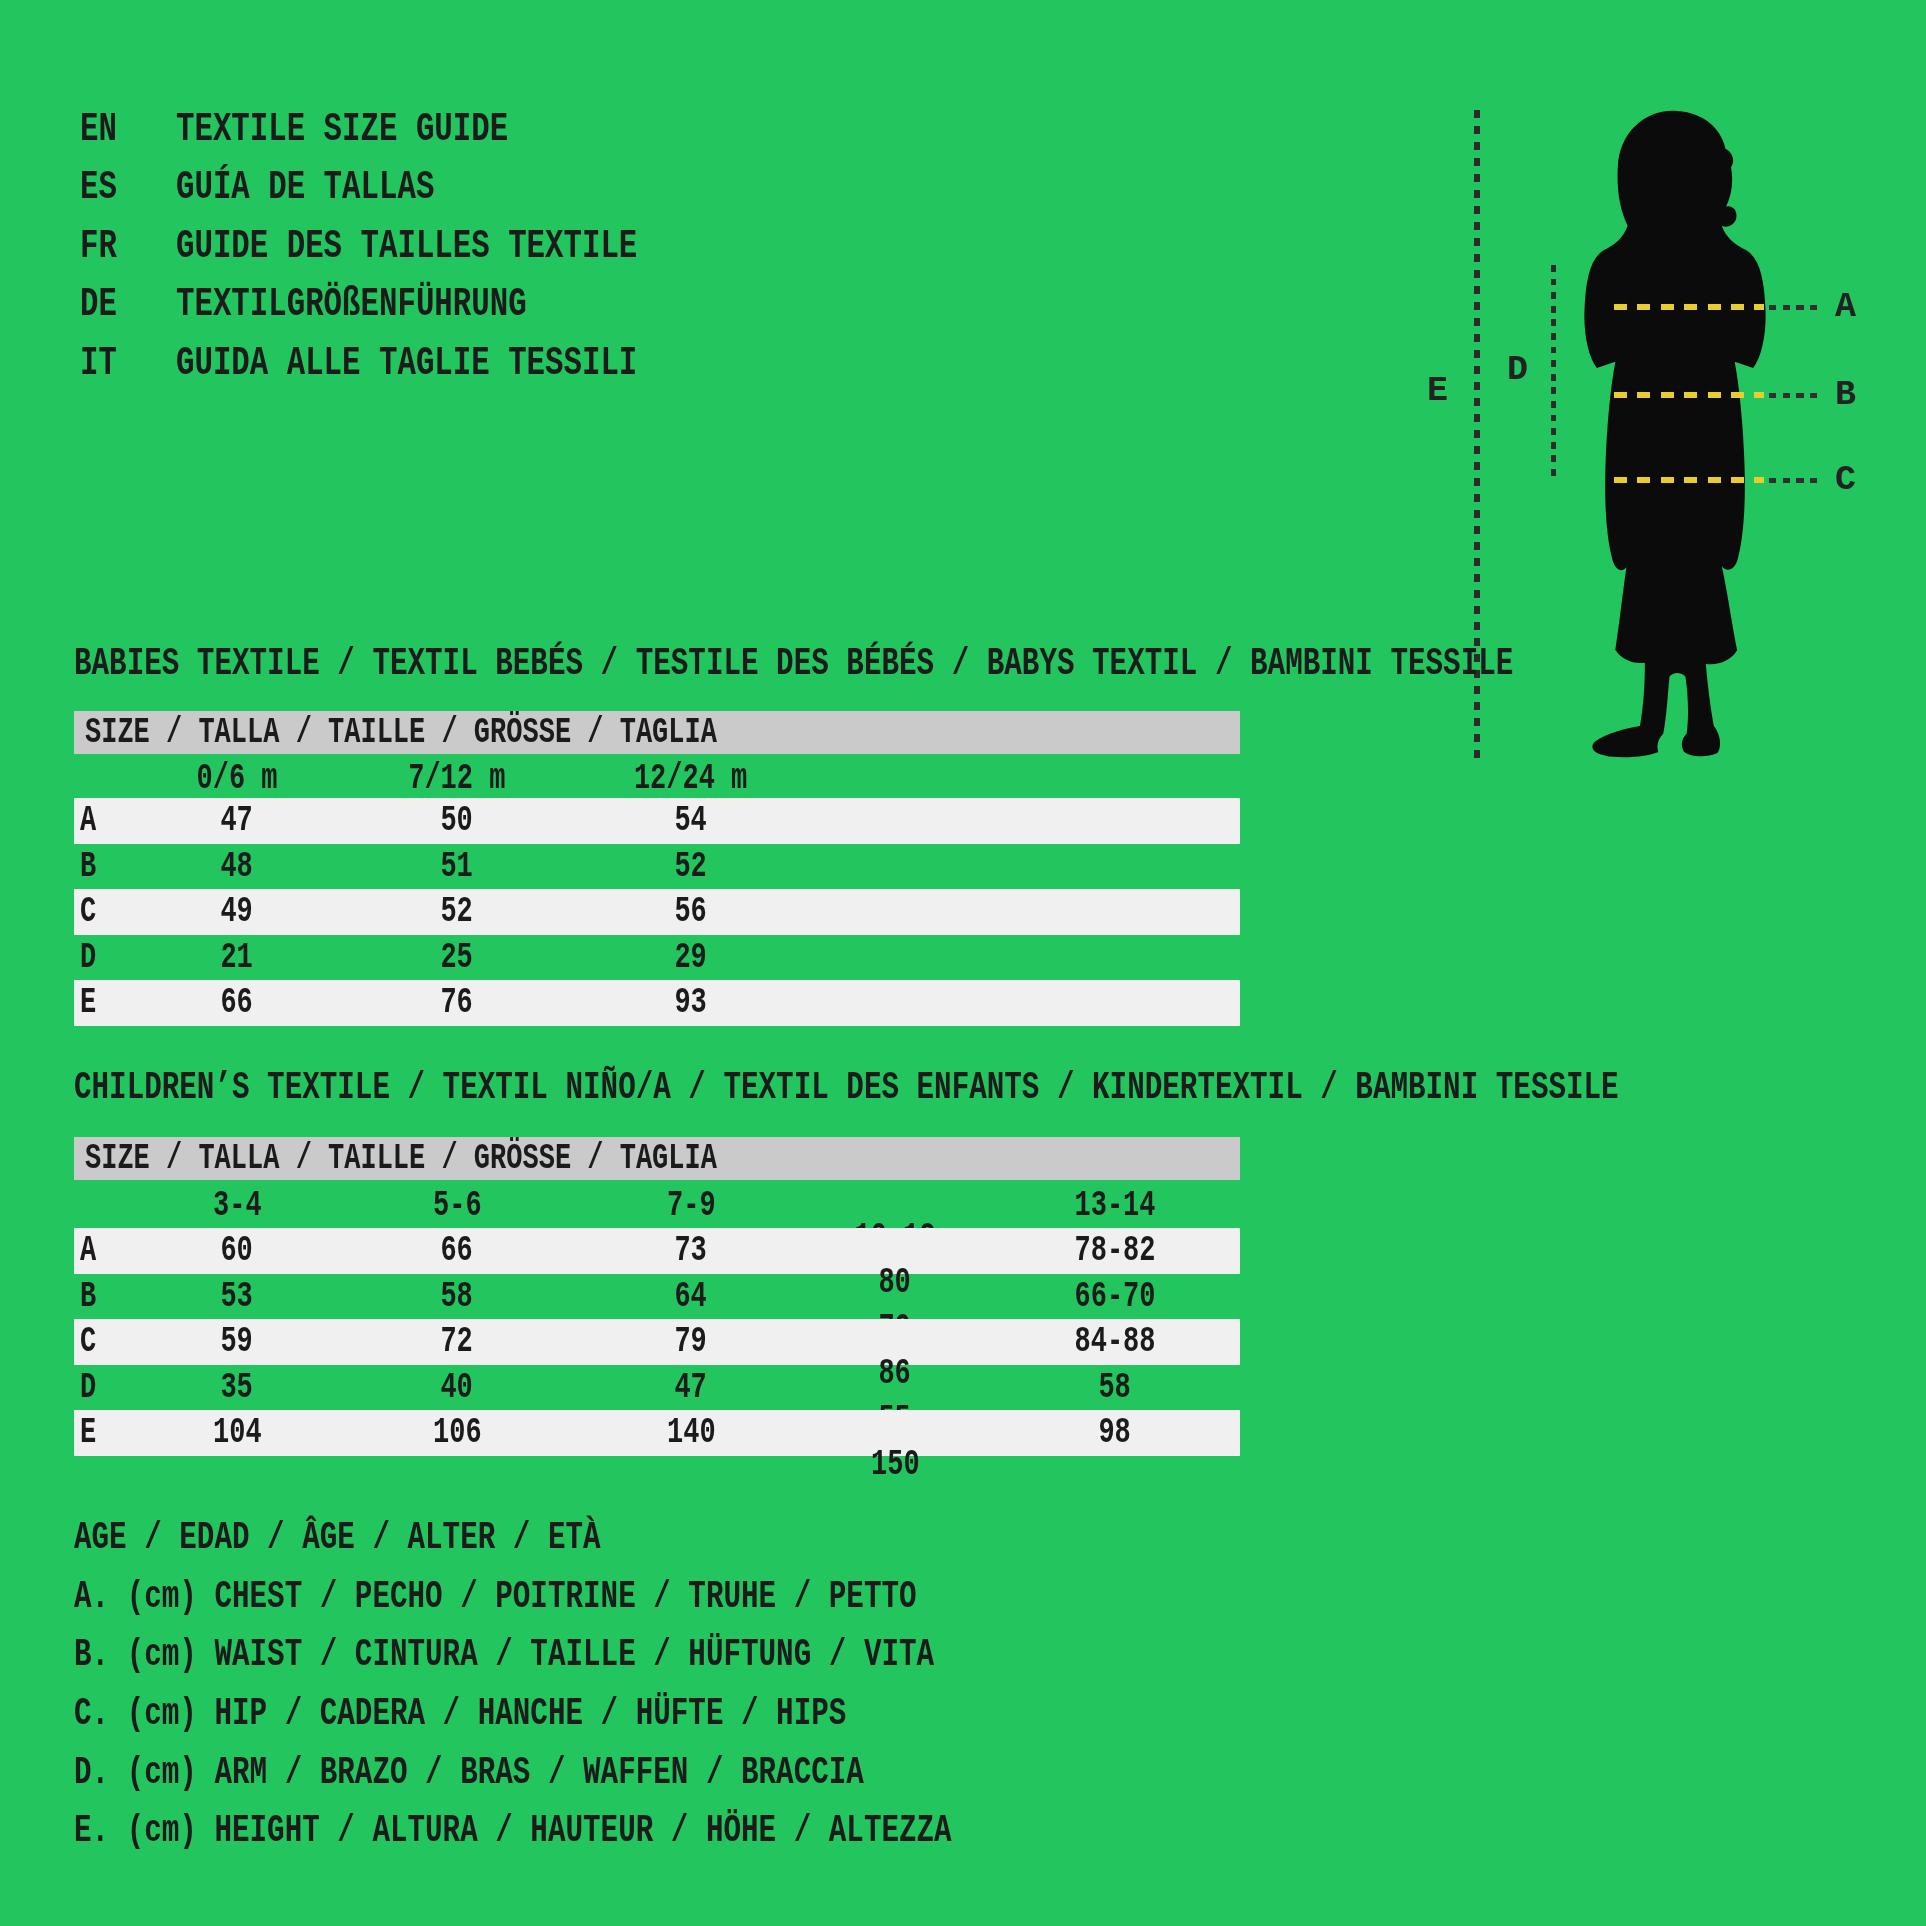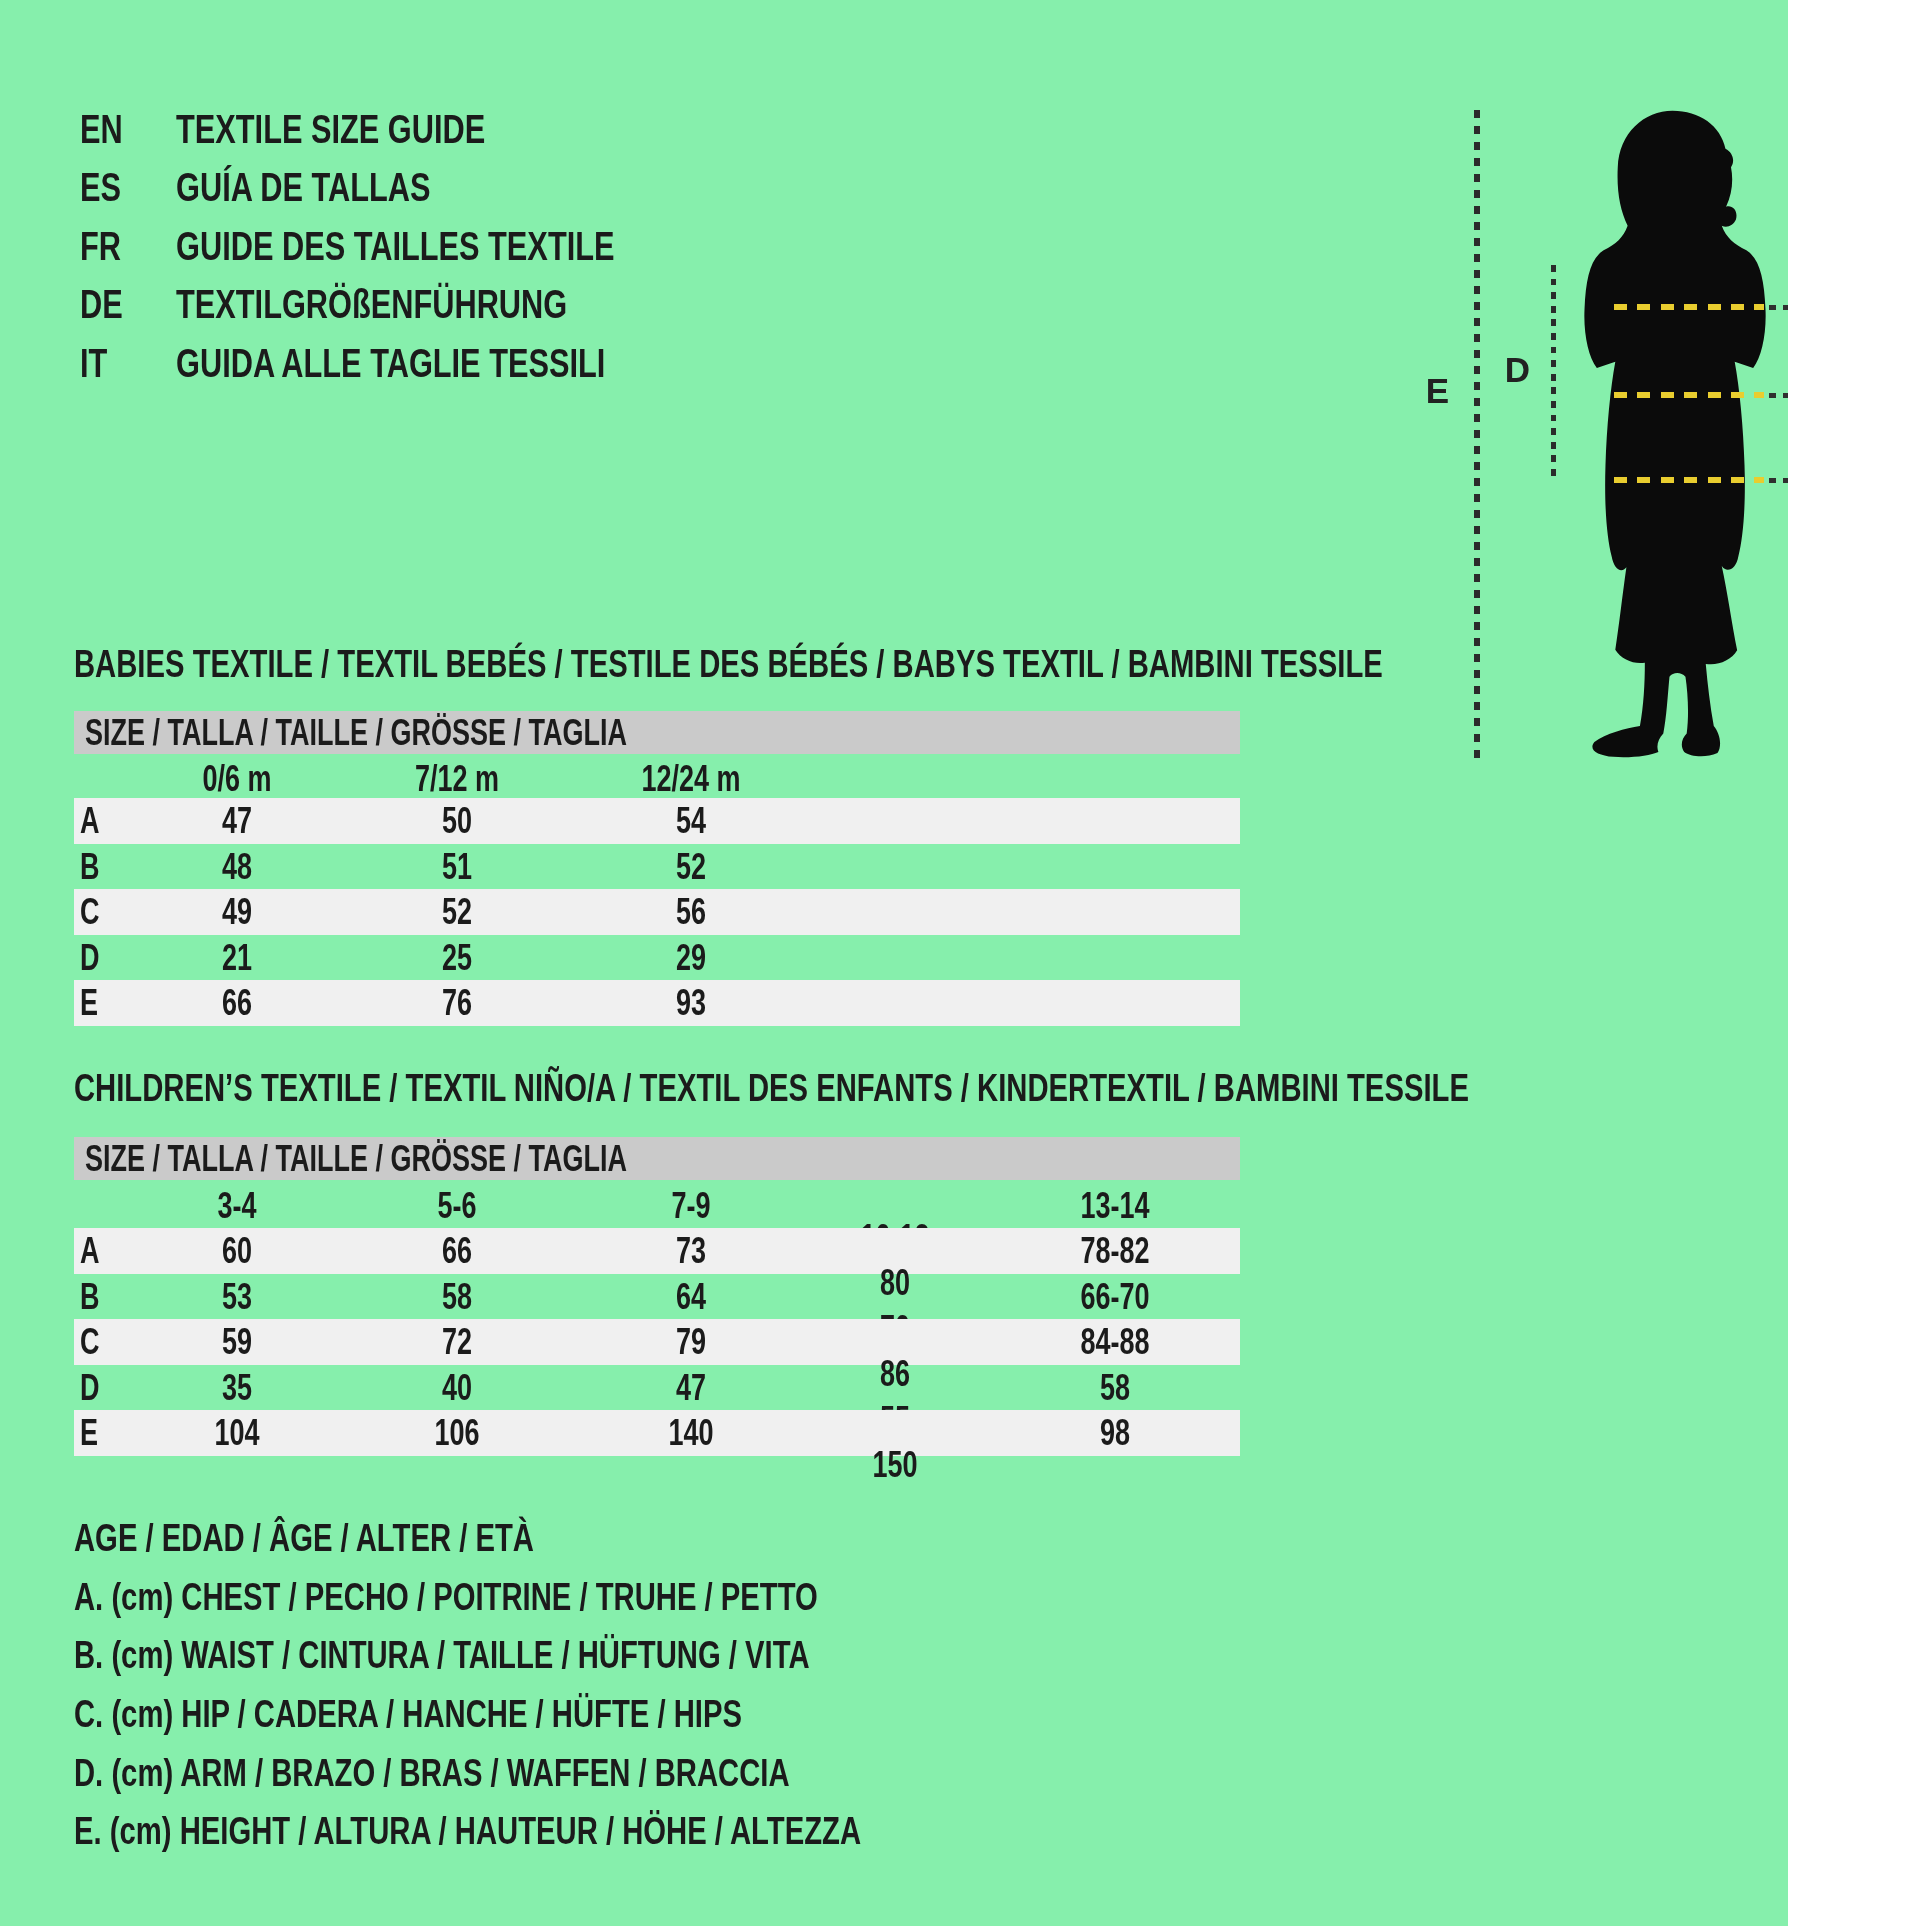--- a/index.html
+++ b/index.html
@@ -1,19 +1,19 @@
 <!DOCTYPE html>
 <html style="font-size:10px"><head>
 <meta charset="utf-8">
 <title>Textile Size Guide</title>
 <style>
   html,body{margin:0;padding:0;background:#ffffff;}
   .page{
-    position:relative;width:1788px;height:1926px;background:#86efac;
-    font-family:Liberation Sans, sans-serif;color:#1b1b1b;overflow:hidden;
+    position:relative;width:1926px;height:1926px;background:#22c55e;
+    font-family:Liberation Mono, monospace;color:#1b1b1b;overflow:hidden;
   }
   .abs{position:absolute;}
   
   .cond{display:inline-block;transform:scaleX(0.75);transform-origin:0 50%;white-space:nowrap;}
   .condc{display:inline-block;transform:scaleX(0.75);transform-origin:50% 50%;white-space:nowrap;}
   
   .hline{position:absolute;left:0;width:1417px;height:51px;line-height:51px;font-size:41px;font-weight:700;}
   .hline .code{position:absolute;left:80px;}
   .hline .title{position:absolute;left:176px;}
   

